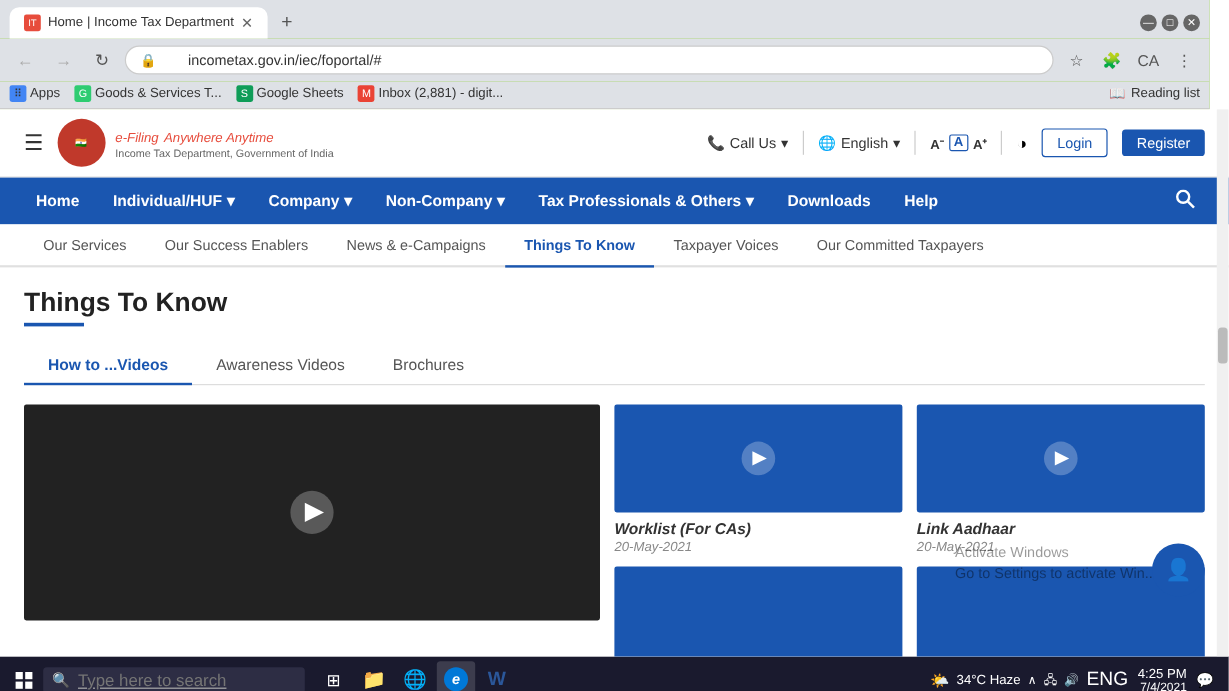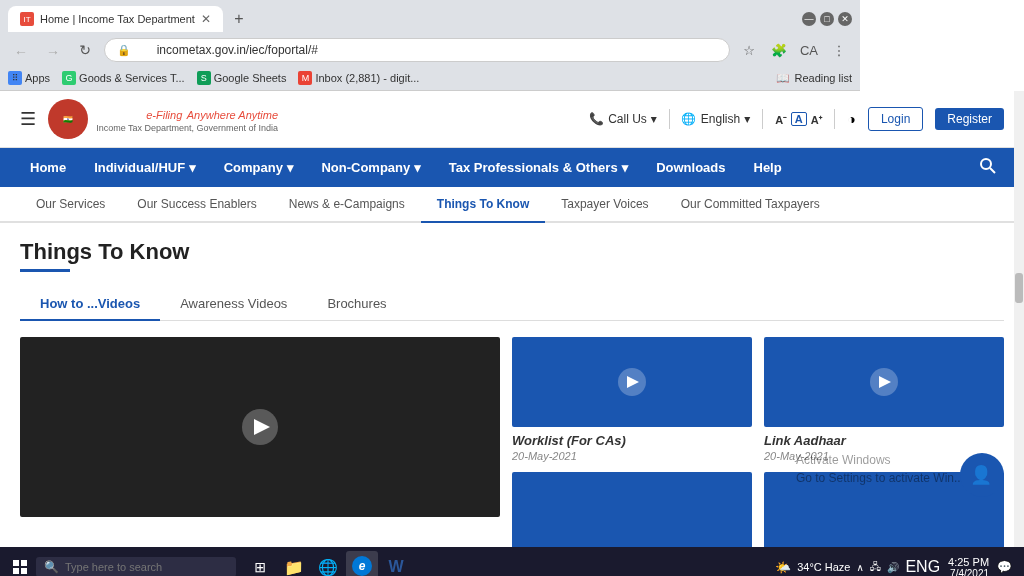--- a/index.html
+++ b/index.html
@@ -1,19 +1,19 @@
 <!DOCTYPE html>
 <html><head>
   <meta charset="utf-8">
   <style>
     * { margin: 0; padding: 0; box-sizing: border-box; }
     body { font-family: Arial, sans-serif; font-size: 13px; background: #fff; overflow: hidden; }
 
     
-    .browser-chrome { background: #84cc16; width: 860px; }
+    .browser-chrome { background: #84cc16; width: 1008px; }
     .browser-title-bar { display: flex; align-items: center; padding: 6px 8px 0; background: #dee1e6; gap: 4px; }
     .browser-tab { display: flex; align-items: center; background: #fff; border-radius: 8px 8px 0 0; padding: 6px 12px; font-size: 12px; gap: 6px; min-width: 180px; max-width: 220px; }
     .browser-tab .tab-icon { width: 14px; height: 14px; background: #e74c3c; border-radius: 2px; display: flex; align-items: center; justify-content: center; font-size: 8px; color: #fff; flex-shrink: 0; }
     .browser-tab .tab-title { font-size: 11px; color: #333; flex: 1; white-space: nowrap; overflow: hidden; text-overflow: ellipsis; }
     .browser-tab .tab-close { font-size: 12px; color: #666; cursor: pointer; }
     .new-tab-btn { width: 24px; height: 24px; display: flex; align-items: center; justify-content: center; color: #555; font-size: 16px; cursor: pointer; }
     .window-controls { margin-left: auto; display: flex; gap: 4px; align-items: center; }
     .win-btn { width: 14px; height: 14px; border-radius: 50%; display: flex; align-items: center; justify-content: center; font-size: 9px; cursor: pointer; }
     .win-minimize { background: #666; color: #fff; }
     .win-maximize { background: #666; color: #fff; }
@@ -34,21 +34,21 @@
     .reading-list { margin-left: auto; display: flex; align-items: center; gap: 4px; font-size: 11px; cursor: pointer; }
 
     
     .site-wrapper { width: 1024px; height: 456px; overflow: hidden; position: relative; }
 
     
     .site-header { background: #fff; padding: 8px 20px; display: flex; align-items: center; border-bottom: 1px solid #e0e0e0; }
     .header-logo { display: flex; align-items: center; gap: 8px; }
     .logo-emblem { width: 40px; height: 40px; background: #c0392b; border-radius: 50%; display: flex; align-items: center; justify-content: center; color: #fff; font-size: 10px; font-weight: bold; }
     .logo-text { display: flex; flex-direction: column; }
-    .logo-efiling { font-size: 16px; font-weight: bold; color: #1a56b0; text-align: right; }
+    .logo-efiling { font-size: 16px; font-weight: bold; color: #1a56b0; }
     .logo-efiling span { color: #e74c3c; font-style: italic; font-size: 11px; font-weight: normal; }
     .logo-subtitle { font-size: 9px; color: #666; }
     .header-menu-icon { font-size: 18px; color: #333; cursor: pointer; margin-right: 12px; }
     .header-actions { margin-left: auto; display: flex; align-items: center; gap: 12px; }
     .call-us { display: flex; align-items: center; gap: 4px; font-size: 12px; color: #333; cursor: pointer; }
     .divider-v { width: 1px; height: 20px; background: #ccc; }
     .lang-select { display: flex; align-items: center; gap: 4px; font-size: 12px; color: #333; cursor: pointer; }
     .font-controls { display: flex; align-items: center; gap: 4px; }
     .font-btn { font-size: 11px; color: #333; cursor: pointer; font-weight: bold; }
     .font-btn.active { color: #1a56b0; border: 1px solid #1a56b0; padding: 0 3px; border-radius: 2px; }
@@ -102,21 +102,21 @@
     
     .scrollbar { position: absolute; right: 0; top: 0; width: 10px; height: 100%; background: #f0f0f0; }
     .scrollbar-thumb { position: absolute; top: 40%; width: 8px; left: 1px; height: 30px; background: #bbb; border-radius: 3px; }
 
     
     .taskbar { width: 1024px; height: 40px; background: #1a1a2e; display: flex; align-items: center; padding: 0 4px; }
     .taskbar-start { width: 32px; height: 32px; display: flex; align-items: center; justify-content: center; cursor: pointer; }
     .start-icon { display: grid; grid-template-columns: 1fr 1fr; gap: 2px; width: 14px; }
     .start-icon div { width: 6px; height: 6px; background: #fff; }
     .taskbar-search { display: flex; align-items: center; background: #2d2d44; border-radius: 3px; padding: 3px 8px; gap: 6px; flex: 0 0 200px; }
-    .taskbar-search input { background: transparent; border: none; color: #aaa; font-size: 11px; outline: none; flex: 1; }
+    .taskbar-search input { background: transparent; border: none; color: #aaa; font-size: 14px; outline: none; flex: 1; text-decoration: underline; }
     .taskbar-apps { display: flex; align-items: center; gap: 2px; margin-left: 8px; }
     .taskbar-app { width: 32px; height: 32px; display: flex; align-items: center; justify-content: center; cursor: pointer; border-radius: 3px; }
     .taskbar-app.active { background: rgba(255,255,255,0.15); border-bottom: 2px solid #4fc3f7; }
 
     .taskbar-right { margin-left: auto; display: flex; align-items: center; gap: 8px; padding-right: 8px; }
     .taskbar-system { display: flex; align-items: center; gap: 6px; }
     .taskbar-time { color: #fff; font-size: 10px; text-align: right; }
     .taskbar-time div:first-child { font-size: 11px; }
 
     

